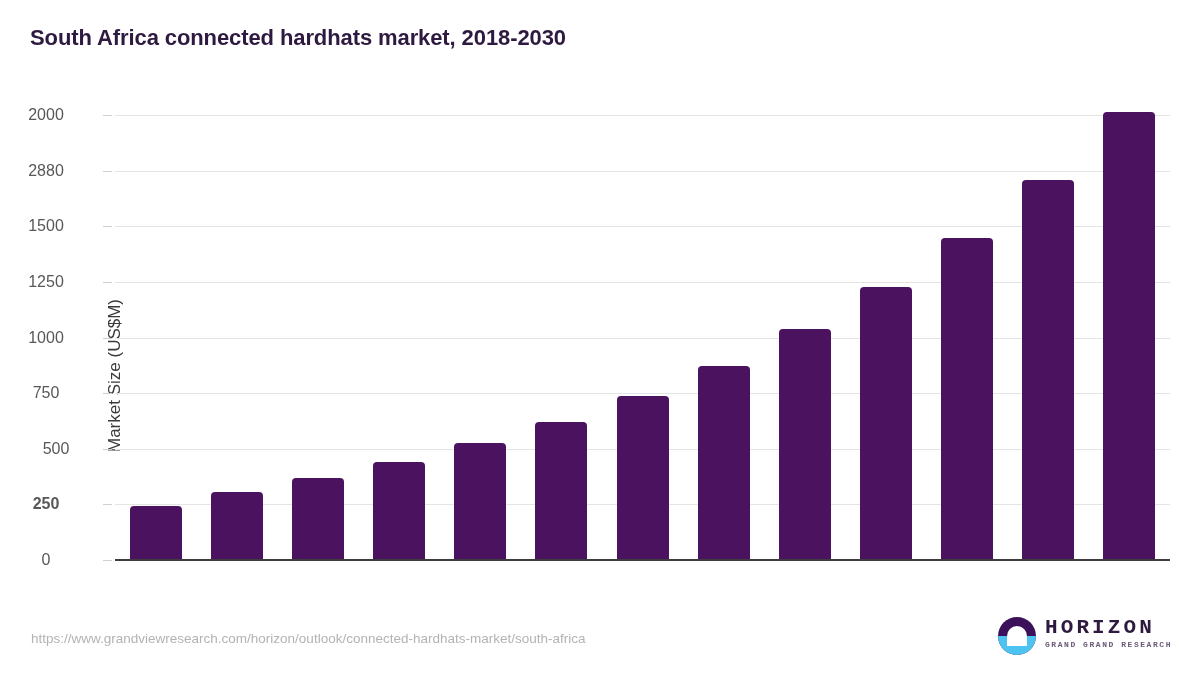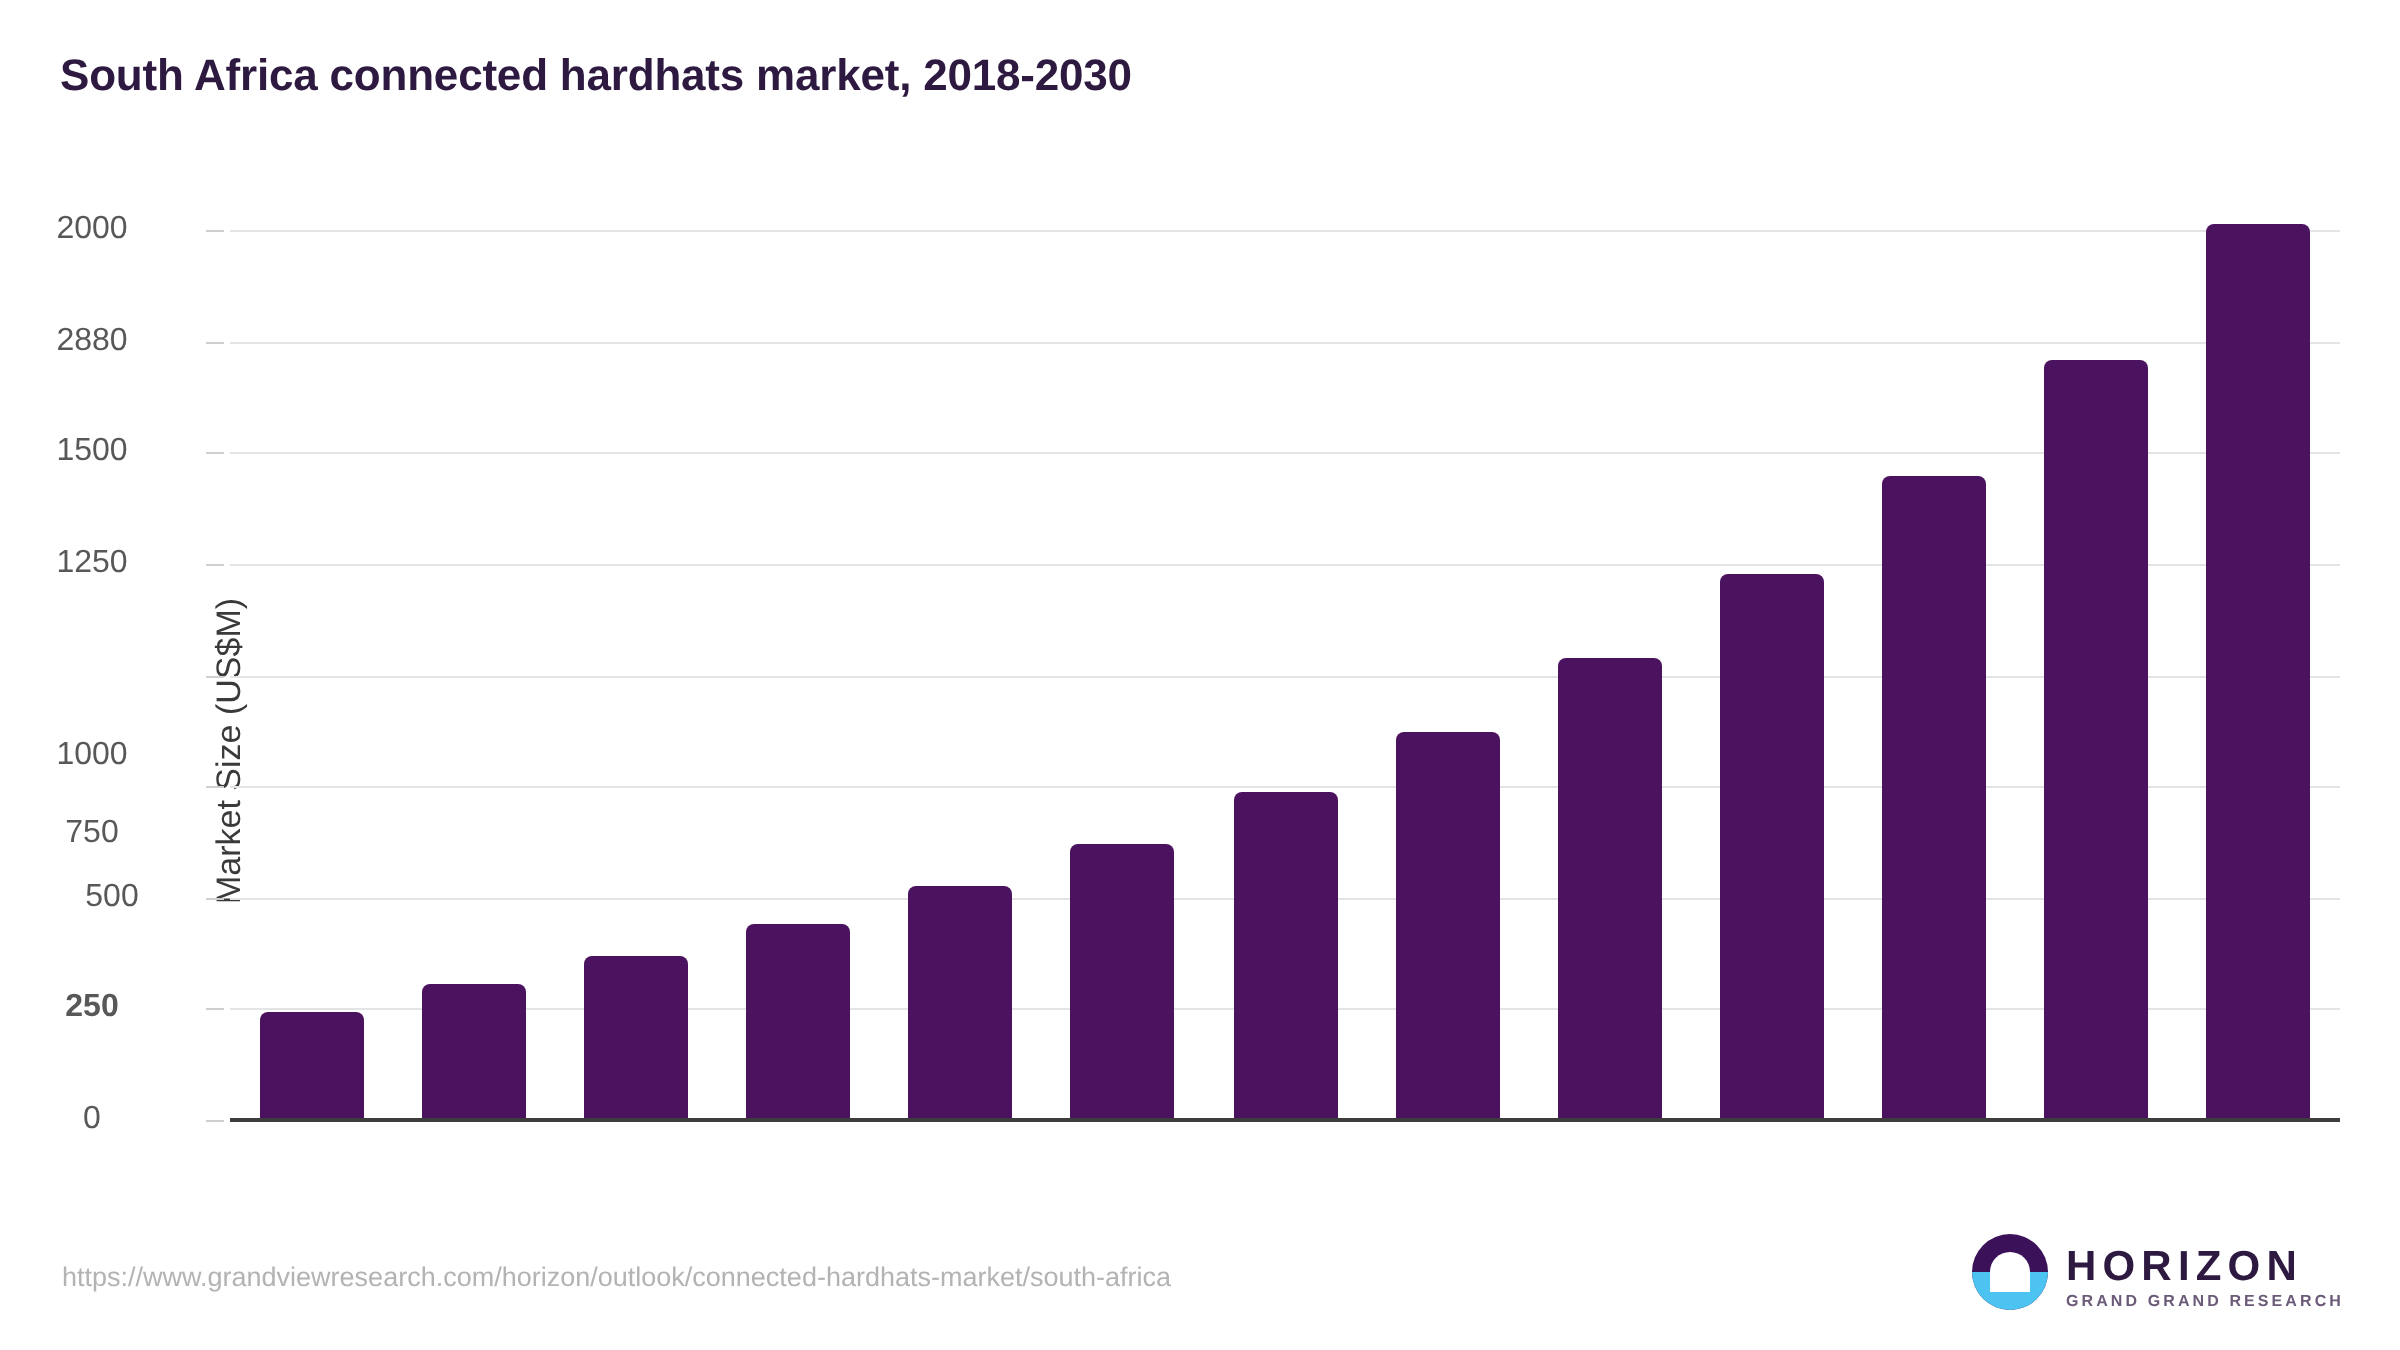--- a/index.html
+++ b/index.html
@@ -83,22 +83,23 @@
     position: absolute;
     left: 31px; top: 631px;
     font-size: 13.5px;
     color: #b3b3b3;
     white-space: nowrap;
   }
   .logo {
     position: absolute;
     right: 28px; top: 617px;
     display: flex;
-    align-items: flex-end;
+    align-items: flex-start;
     gap: 9px;
+    font-family: Liberation Mono, monospace;
   }
   .logo-mark {
     position: relative;
     width: 38px; height: 38px;
     border-radius: 50%;
     overflow: hidden;
     background: #3b1259;
     flex: 0 0 auto;
   }
   .logo-mark .bottom-half {
@@ -159,23 +160,23 @@
         <div class="gridline" style="top: 55.625px;"></div>
         <div class="gridline" style="top: 0px;"></div>
       </div>
     <div id="yticks">
         <div class="ytick-label" style="top: 445px; left: -115px;">0</div>
         <div class="ytick-mark" style="top: 445px; left: -12px;"></div>
         <div class="ytick-label" style="top: 389.375px; left: -115px; font-weight: bold;">250</div>
         <div class="ytick-mark" style="top: 389.375px; left: -12px;"></div>
         <div class="ytick-label" style="top: 333.75px; left: -115px; padding-left: 20px;">500</div>
         <div class="ytick-mark" style="top: 333.75px; left: -12px;"></div>
-        <div class="ytick-label" style="top: 278.125px; left: -115px; margin-top: 24px;">750</div>
+        <div class="ytick-label" style="top: 278.125px; left: -115px;">750</div>
         <div class="ytick-mark" style="top: 278.125px; left: -12px;"></div>
-        <div class="ytick-label" style="top: 222.5px; left: -115px; margin-top: 40px;">1000</div>
+        <div class="ytick-label" style="top: 222.5px; left: -115px;">1000</div>
         <div class="ytick-mark" style="top: 222.5px; left: -12px;"></div>
         <div class="ytick-label" style="top: 166.875px; left: -115px;">1250</div>
         <div class="ytick-mark" style="top: 166.875px; left: -12px;"></div>
         <div class="ytick-label" style="top: 111.25px; left: -115px;">1500</div>
         <div class="ytick-mark" style="top: 111.25px; left: -12px;"></div>
         <div class="ytick-label" style="top: 55.625px; left: -115px;">2880</div>
         <div class="ytick-mark" style="top: 55.625px; left: -12px;"></div>
         <div class="ytick-label" style="top: 0px; left: -115px;">2000</div>
         <div class="ytick-mark" style="top: 0px; left: -12px;"></div>
       </div>

